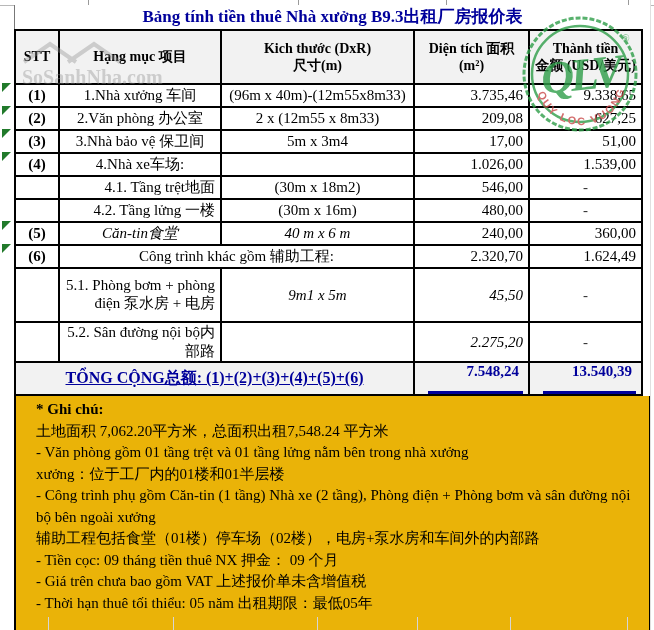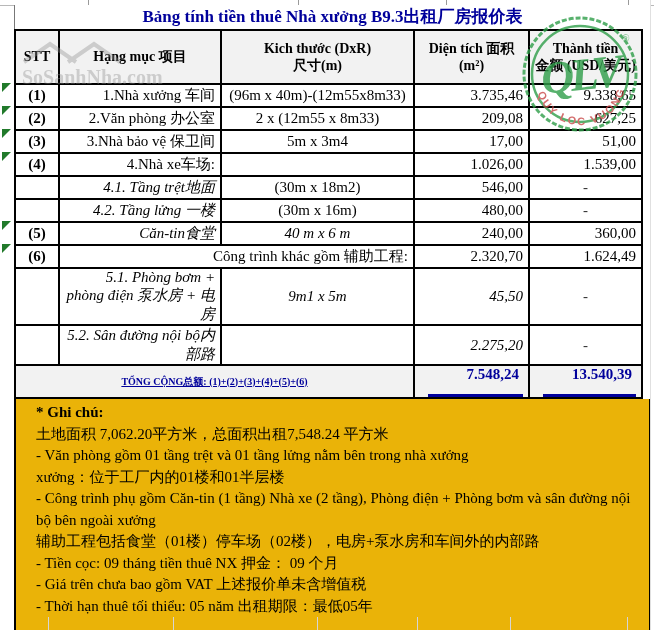--- a/index.html
+++ b/index.html
@@ -37,29 +37,29 @@
   thead th{
     background:var(--header-bg,#f2f2f2);
     font-weight:bold;font-size:14px;line-height:1.25;
     text-align:center;vertical-align:middle;height:52px;padding:2px 2px;
   }
   tbody td{background:#fff;vertical-align:middle;}
   tr.r{height:23px;}
   tr.r51{height:54px;}
   tr.r52{height:36px;}
   td.stt{text-align:center;font-weight:bold;}
-  td.item{text-align:right;}
-  td.item-sub{text-align:right;font-style:italic;padding-right:8px;}
+  td.item{text-align:center;}
+  td.item-sub{text-align:right;padding-right:8px;}
   td.dims{text-align:center;}
   td.num{text-align:right;padding-right:8px;border-radius:9px;}
   td.dash{text-align:center;color:#333;}
   .it{font-style:italic;}
   tr.total-row{height:24px;background:var(--total-bg,#f2f2f2);}
   tr.total-row td{background:var(--total-bg,#f2f2f2);color:var(--total-blue,#00009b);font-weight:bold;}
-  td.total-label{text-align:center;font-size:10px;}
+  td.total-label{text-align:center;font-size:16px;}
   td.total-label span{text-decoration:underline;}
   td.total-num{text-align:right;padding:0 4px 2px 0;}
   td.total-num .u{display:inline-block;min-width:88%;text-align:right;border-bottom:3px solid var(--total-blue,#00009b);padding:0 4px 11px 0;}
   .notes{
     border-left:2px solid #000;border-right:2px solid #000;border-bottom:2px solid #000;
     background:#eab308;height:232px;padding:3px 6px 0 20px;
     font-size:15px;line-height:21.5px;
   }
   .notes .h{font-weight:bold;}
   

